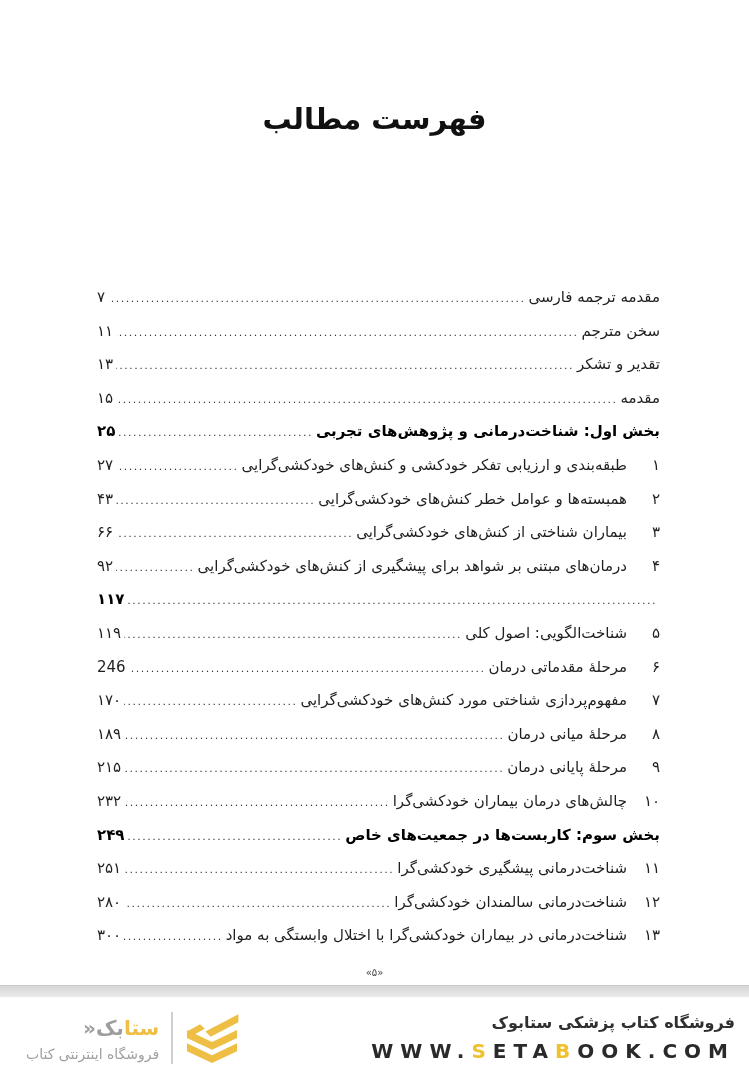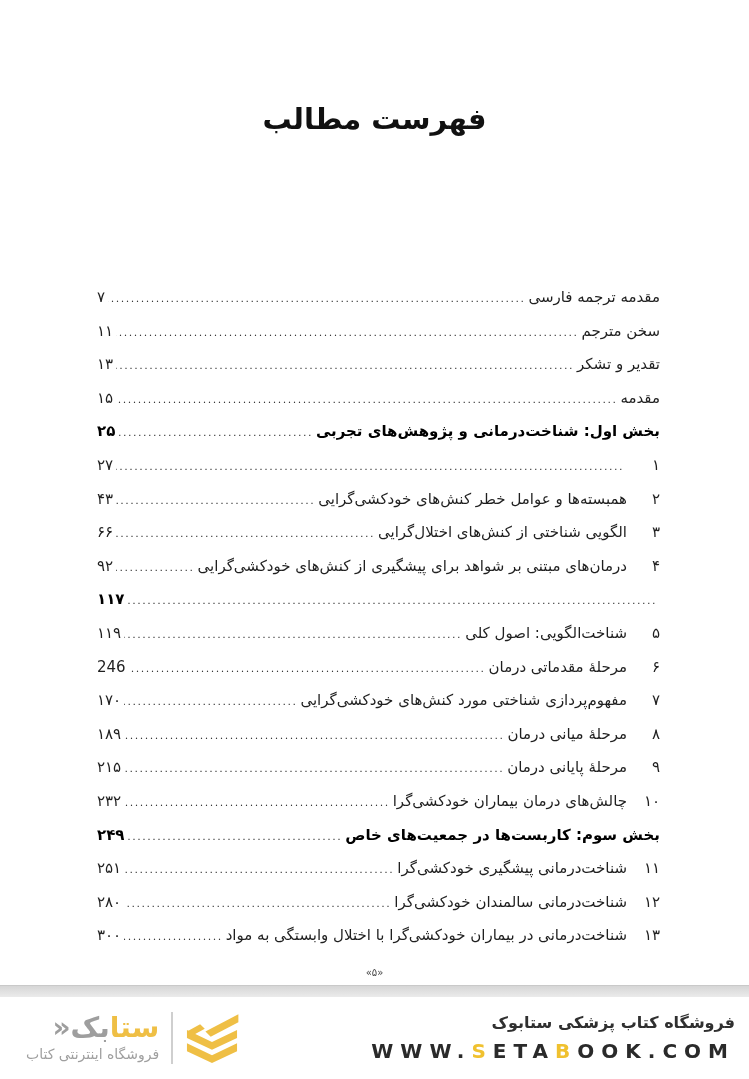--- a/index.html
+++ b/index.html
@@ -77,21 +77,21 @@
     background: #ffffff;
     display: flex;
     align-items: center;
     justify-content: space-between;
     padding: 0 14px 0 26px;
   }
 
   .logo-block { display: flex; align-items: center; }
   .wordmark-col { direction: rtl; text-align: right; }
   .wordmark {
-    font-size: 28px;
+    font-size: 20px;
     font-weight: bold;
     line-height: 30px;
     letter-spacing: 0;
     white-space: nowrap;
   }
   .wm-accent { color: #efbf45; }
   .wm-rest, .wm-mark { color: #9e9e9e; }
   .wm-mark { font-weight: bold; }
   .logo-tagline {
     font-size: 14px;
@@ -158,32 +158,33 @@
       <span class="pg">۱۵</span>
     </div>
 
     <div class="toc-row section">
       <span class="t">بخش اول: شناخت‌درمانی و پژوهش‌های تجربی</span>
       <span class="dots"></span>
       <span class="pg">۲۵</span>
     </div>
     <div class="toc-row chapter">
       <span class="num">۱</span>
+      <span class="t">طبقه‌بندی و ارزیابی تفکر خودکشی و کنش‌های خودکشی‌گرایی</span>
       <span class="dots"></span>
       <span class="pg">۲۷</span>
     </div>
     <div class="toc-row chapter">
       <span class="num">۲</span>
       <span class="t">همبسته‌ها و عوامل خطر کنش‌های خودکشی‌گرایی</span>
       <span class="dots"></span>
       <span class="pg">۴۳</span>
     </div>
     <div class="toc-row chapter">
       <span class="num">۳</span>
-      <span class="t">الگویی شناختی از کنش‌های اختلال‌گرایی</span>
+      <span class="t">بیماران شناختی از کنش‌های خودکشی‌گرایی</span>
       <span class="dots"></span>
       <span class="pg">۶۶</span>
     </div>
     <div class="toc-row chapter">
       <span class="num">۴</span>
       <span class="t">درمان‌های مبتنی بر شواهد برای پیشگیری از کنش‌های خودکشی‌گرایی</span>
       <span class="dots"></span>
       <span class="pg">۹۲</span>
     </div>
 

